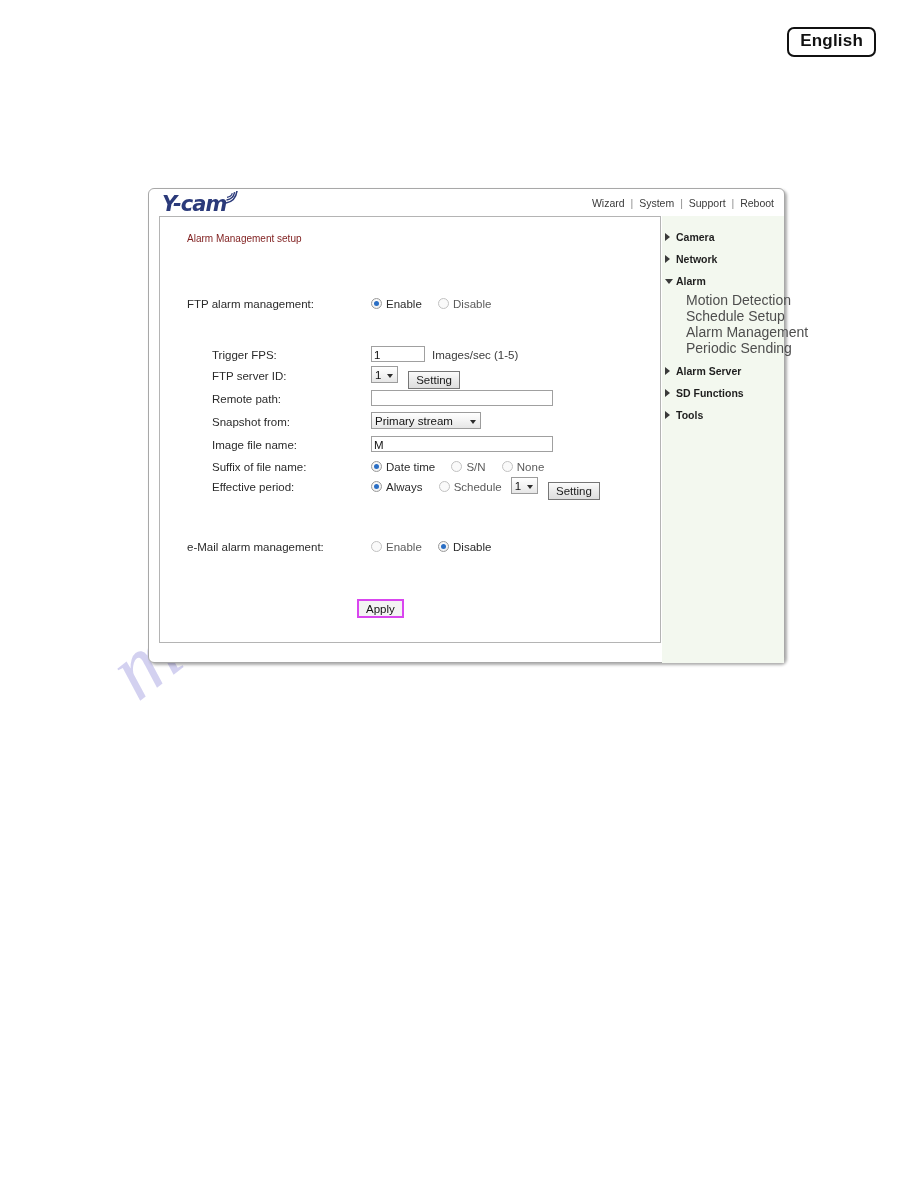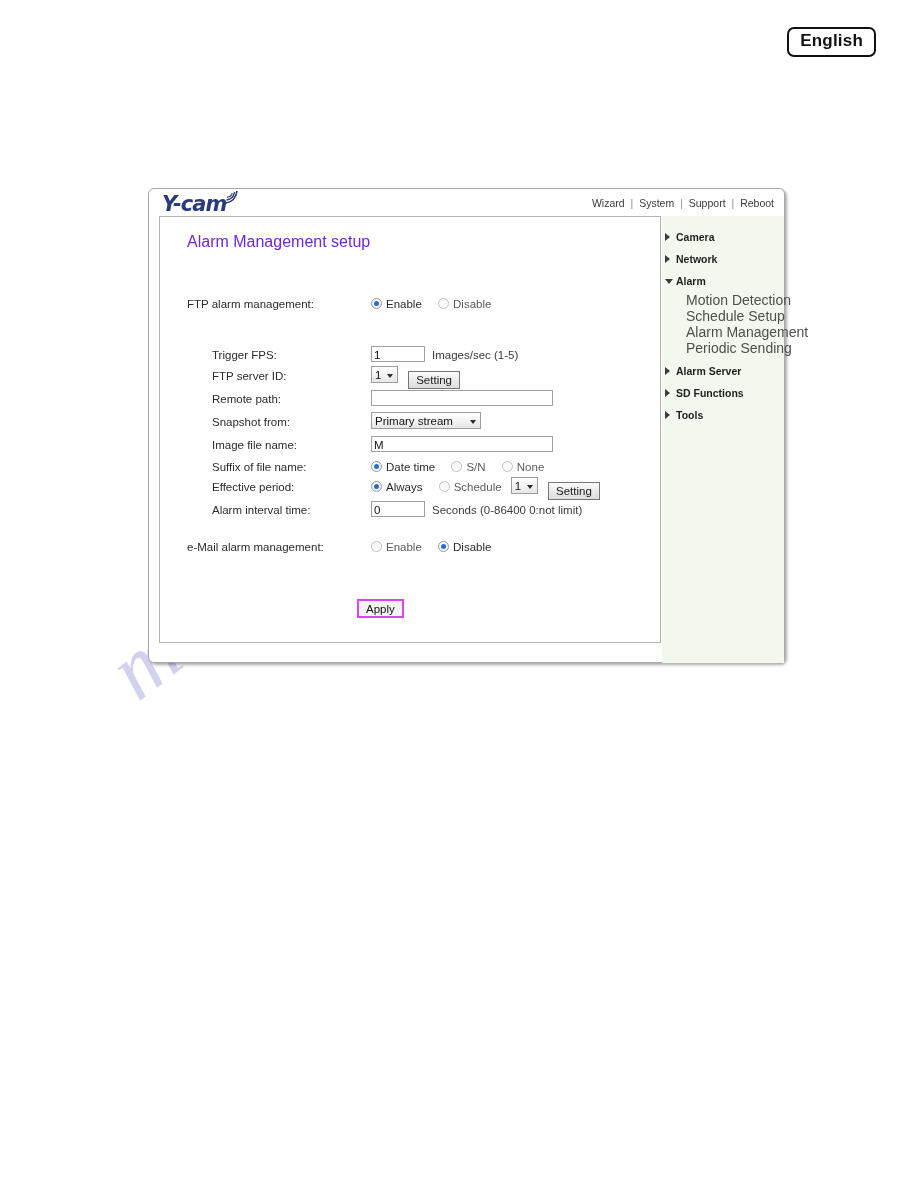--- a/index.html
+++ b/index.html
@@ -176,22 +176,22 @@
     line-height: 16px;
     white-space: nowrap;
   }
   #sidebar .nav-top-pad { height: 10px; }
 
   
   #form-title {
     position: absolute;
     left: 27px;
     top: 16px;
-    font-size: 16px;
-    color: #6d28d9;
+    font-size: 10px;
+    color: #7f1d1d;
     white-space: nowrap;
   }
 
   .frow {
     position: absolute;
     height: 20px;
     white-space: nowrap;
   }
   .flabel {
     position: absolute;
@@ -410,26 +410,20 @@
       <div class="frow" style="left:52px; top:260px; width:440px;">
         <span class="flabel">Effective period:</span>
         <span class="fctl" style="left:159px;">
           <span class="rlabel"><span class="radio on"></span><span>Always</span></span>
           <span class="rlabel dim" style="margin-right:6px;"><span class="radio off"></span><span>Schedule</span></span>
           <span class="sel w-num"><span>1</span><span class="arw"></span></span>
           <span class="btn-grey" style="margin-left:7px;">Setting</span>
         </span>
       </div>
 
-      <div class="frow" style="left:52px; top:283px; width:440px;">
-        <span class="flabel">Alarm interval time:</span>
-        <span class="fctl" style="left:159px;">
-          <span class="tinput w-small">0</span><span class="hint">Seconds (0-86400 0:not limit)</span>
-        </span>
-      </div>
 
       <div class="frow" style="left:27px; top:320px; width:460px;">
         <span class="flabel">e-Mail alarm management:</span>
         <span class="fctl">
           <span class="rlabel dim"><span class="radio off"></span><span>Enable</span></span>
           <span class="rlabel"><span class="radio on"></span><span>Disable</span></span>
         </span>
       </div>
 
       <div id="apply-button">Apply</div>

